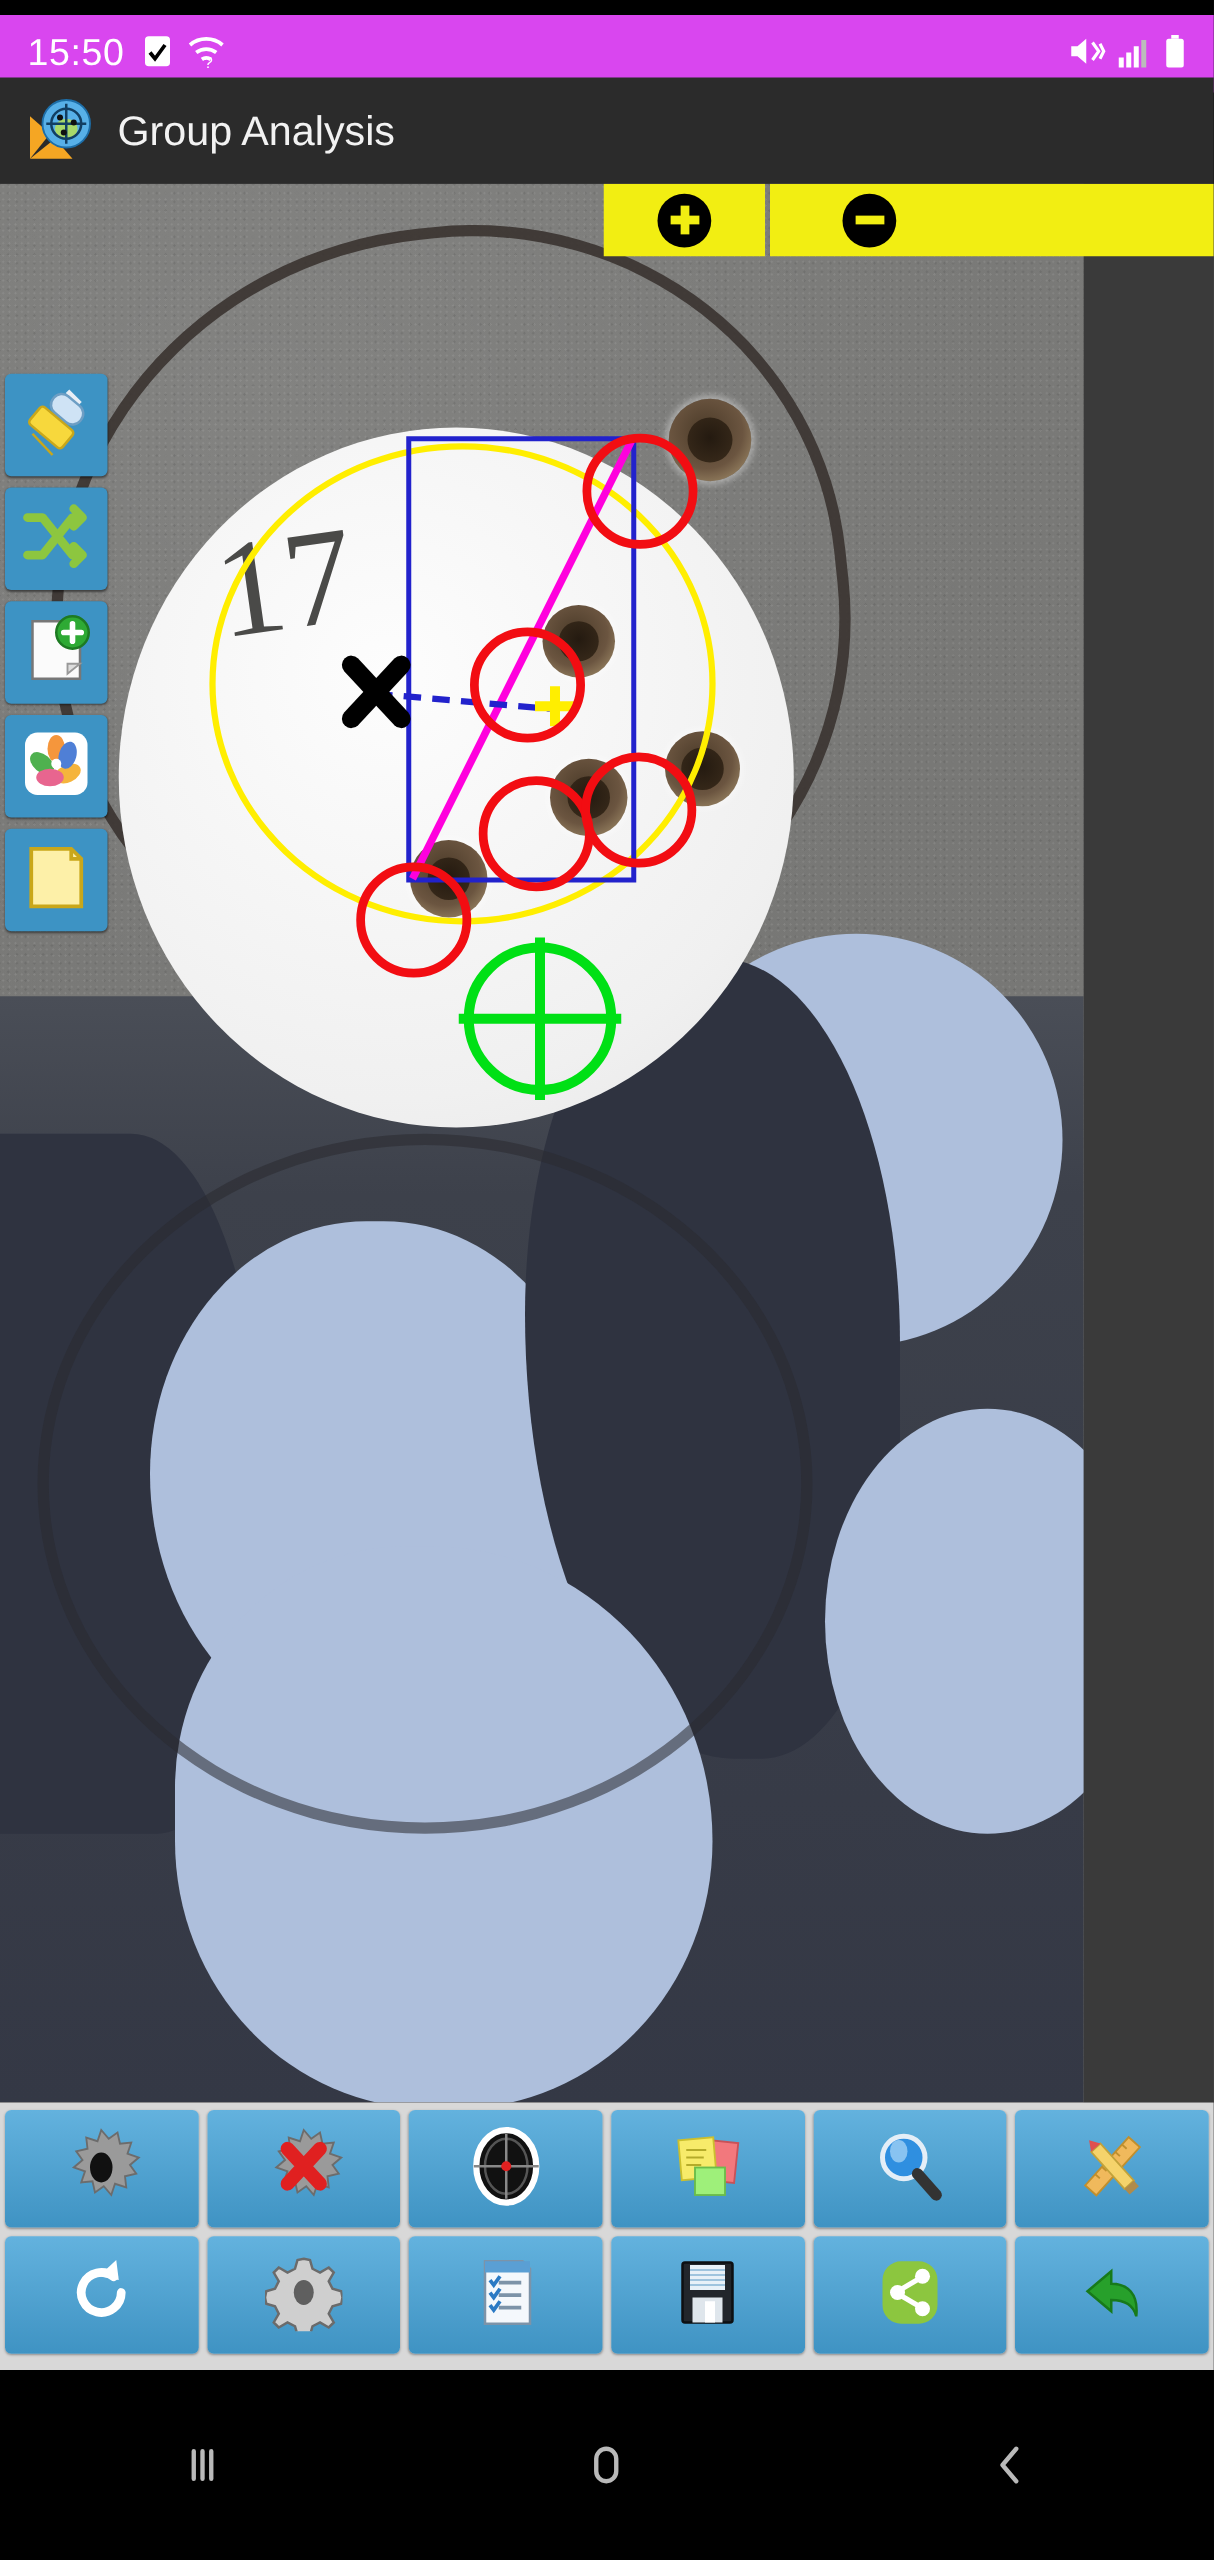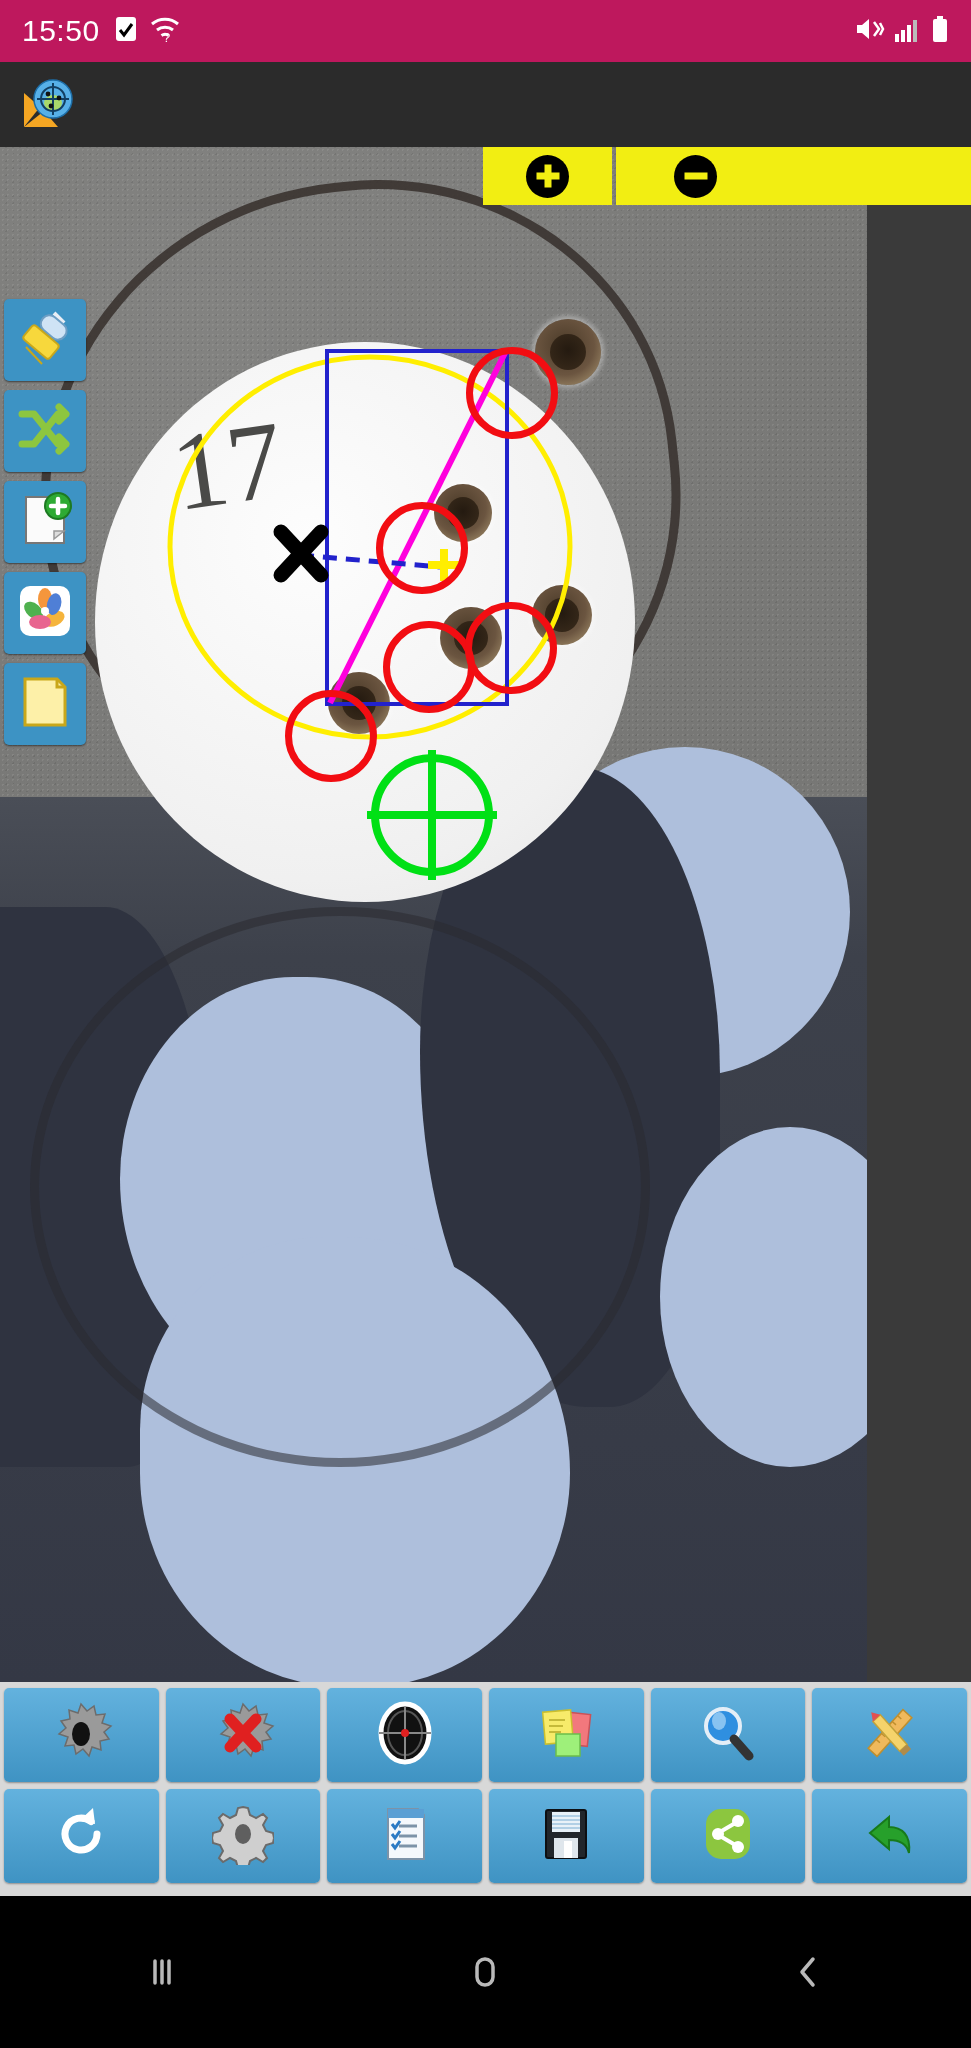--- a/index.html
+++ b/index.html
@@ -1,21 +1,21 @@
 <!DOCTYPE html>
 <html><head>
 <meta charset="utf-8">
 <style>
   * { margin:0; padding:0; box-sizing:border-box; }
   html,body { width:971px; height:2048px; background:#000; overflow:hidden; }
   body { font-family:"Liberation Sans", sans-serif; }
 
   
-  .statusbar{ position:absolute; left:0; top:0; width:971px; height:62px;
-    background:#be185d; display:flex; align-items:center; padding:0 22px; }
+  .statusbar{ position:absolute; left:0; top:12px; width:971px; height:62px;
+    background:#d946ef; display:flex; align-items:center; padding:0 22px; }
   .sb-time{ color:#fff; font-size:30px; letter-spacing:.5px; font-weight:400; }
   .sb-left-icons{ display:flex; align-items:center; gap:11px; margin-left:14px; }
   .sb-right{ margin-left:auto; display:flex; align-items:center; gap:9px; }
 
   
   .appbar{ position:absolute; left:0; top:62px; width:971px; height:85px;
     background:#2b2b2b; display:flex; align-items:center; padding-left:20px; }
   .app-icon{ width:56px; height:56px; position:relative; flex:none; }
   .app-title{ color:#f2f2f2; font-size:33px; margin-left:18px; font-weight:400; }
 
@@ -158,20 +158,21 @@
       <circle cx="33" cy="22" r="19" fill="#57b0e8"></circle>
       <circle cx="33" cy="22" r="19" fill="none" stroke="#1d6ea8" stroke-width="1.5"></circle>
       <ellipse cx="33" cy="26" rx="9" ry="8" fill="#a8d86a"></ellipse>
       <circle cx="33" cy="22" r="12" fill="none" stroke="#123f63" stroke-width="2"></circle>
       <path d="M33 6 v32 M17 22 h32" stroke="#123f63" stroke-width="2"></path>
       <circle cx="28" cy="17" r="2.4" fill="#111"></circle>
       <circle cx="39" cy="21" r="2.4" fill="#111"></circle>
       <circle cx="31" cy="29" r="2.4" fill="#111"></circle>
     </svg>
   </span>
+  <span class="app-title">Group Analysis</span>
 </div>
 
 <div class="canvas">
 
   <div class="photo">
     <div class="photo-grain"></div>
 
     <div class="band"></div>
     <div class="dark-shape ds2"></div>
     <div class="blue-blob blob1"></div>

